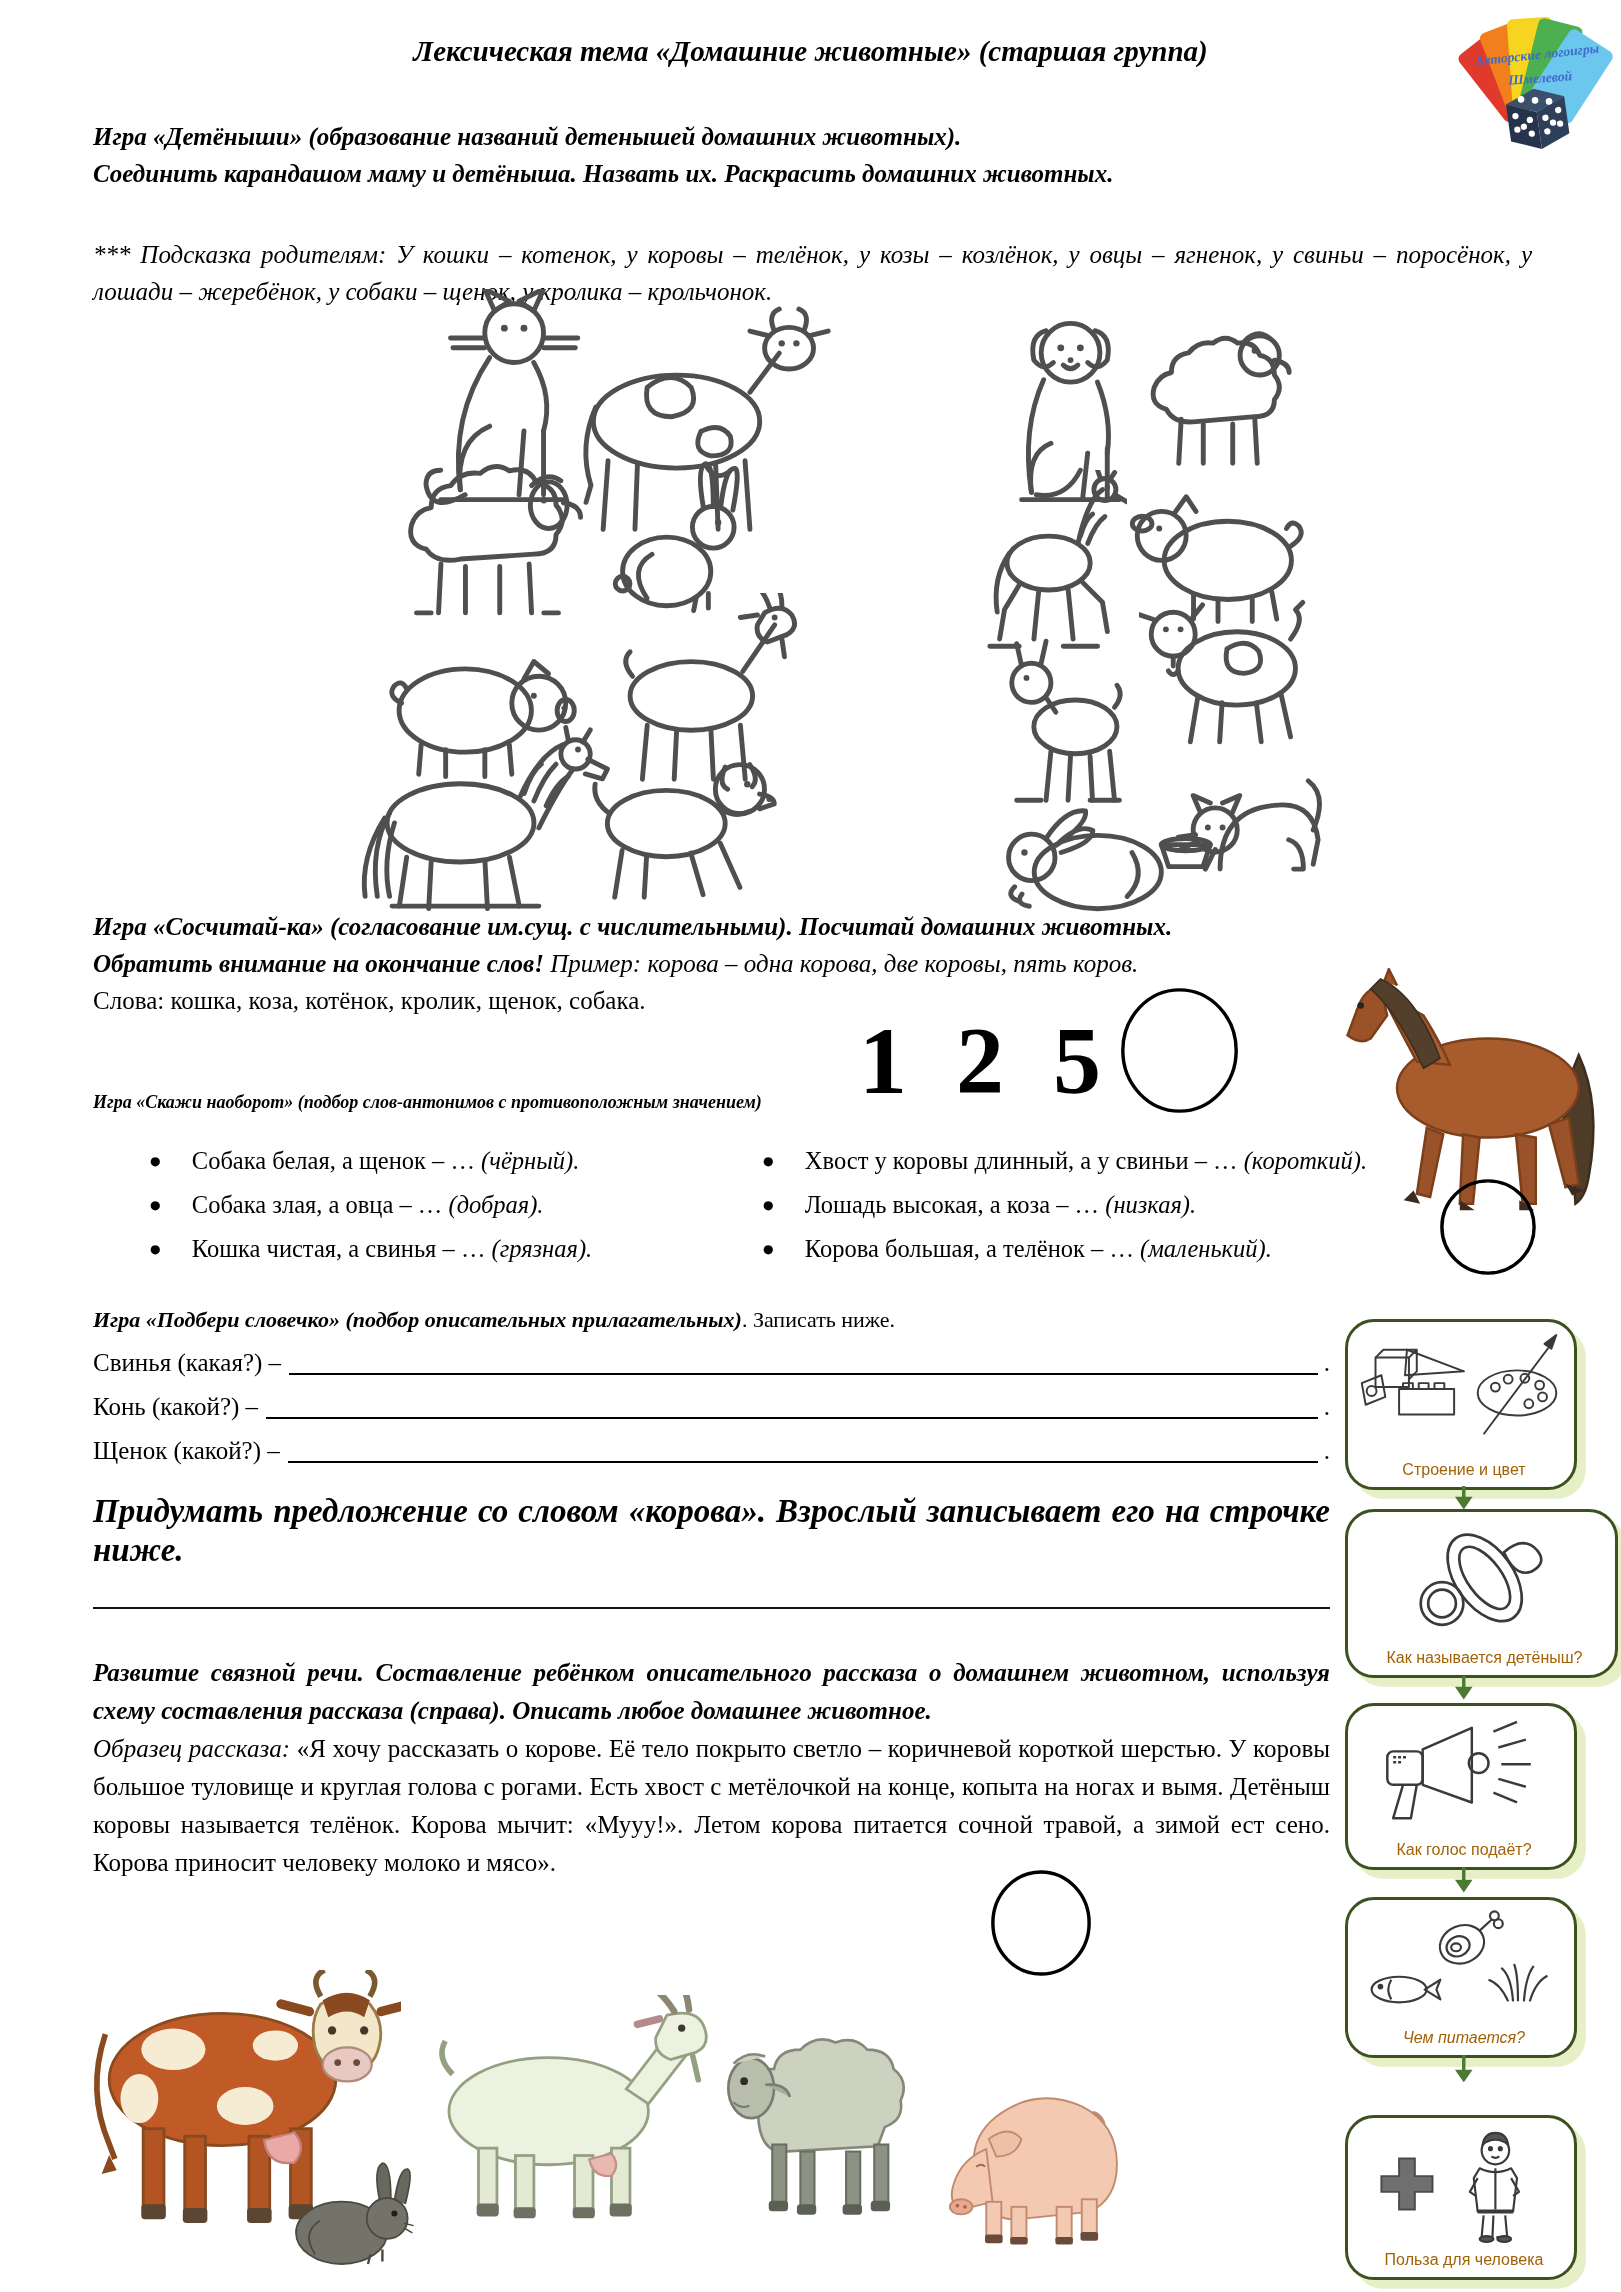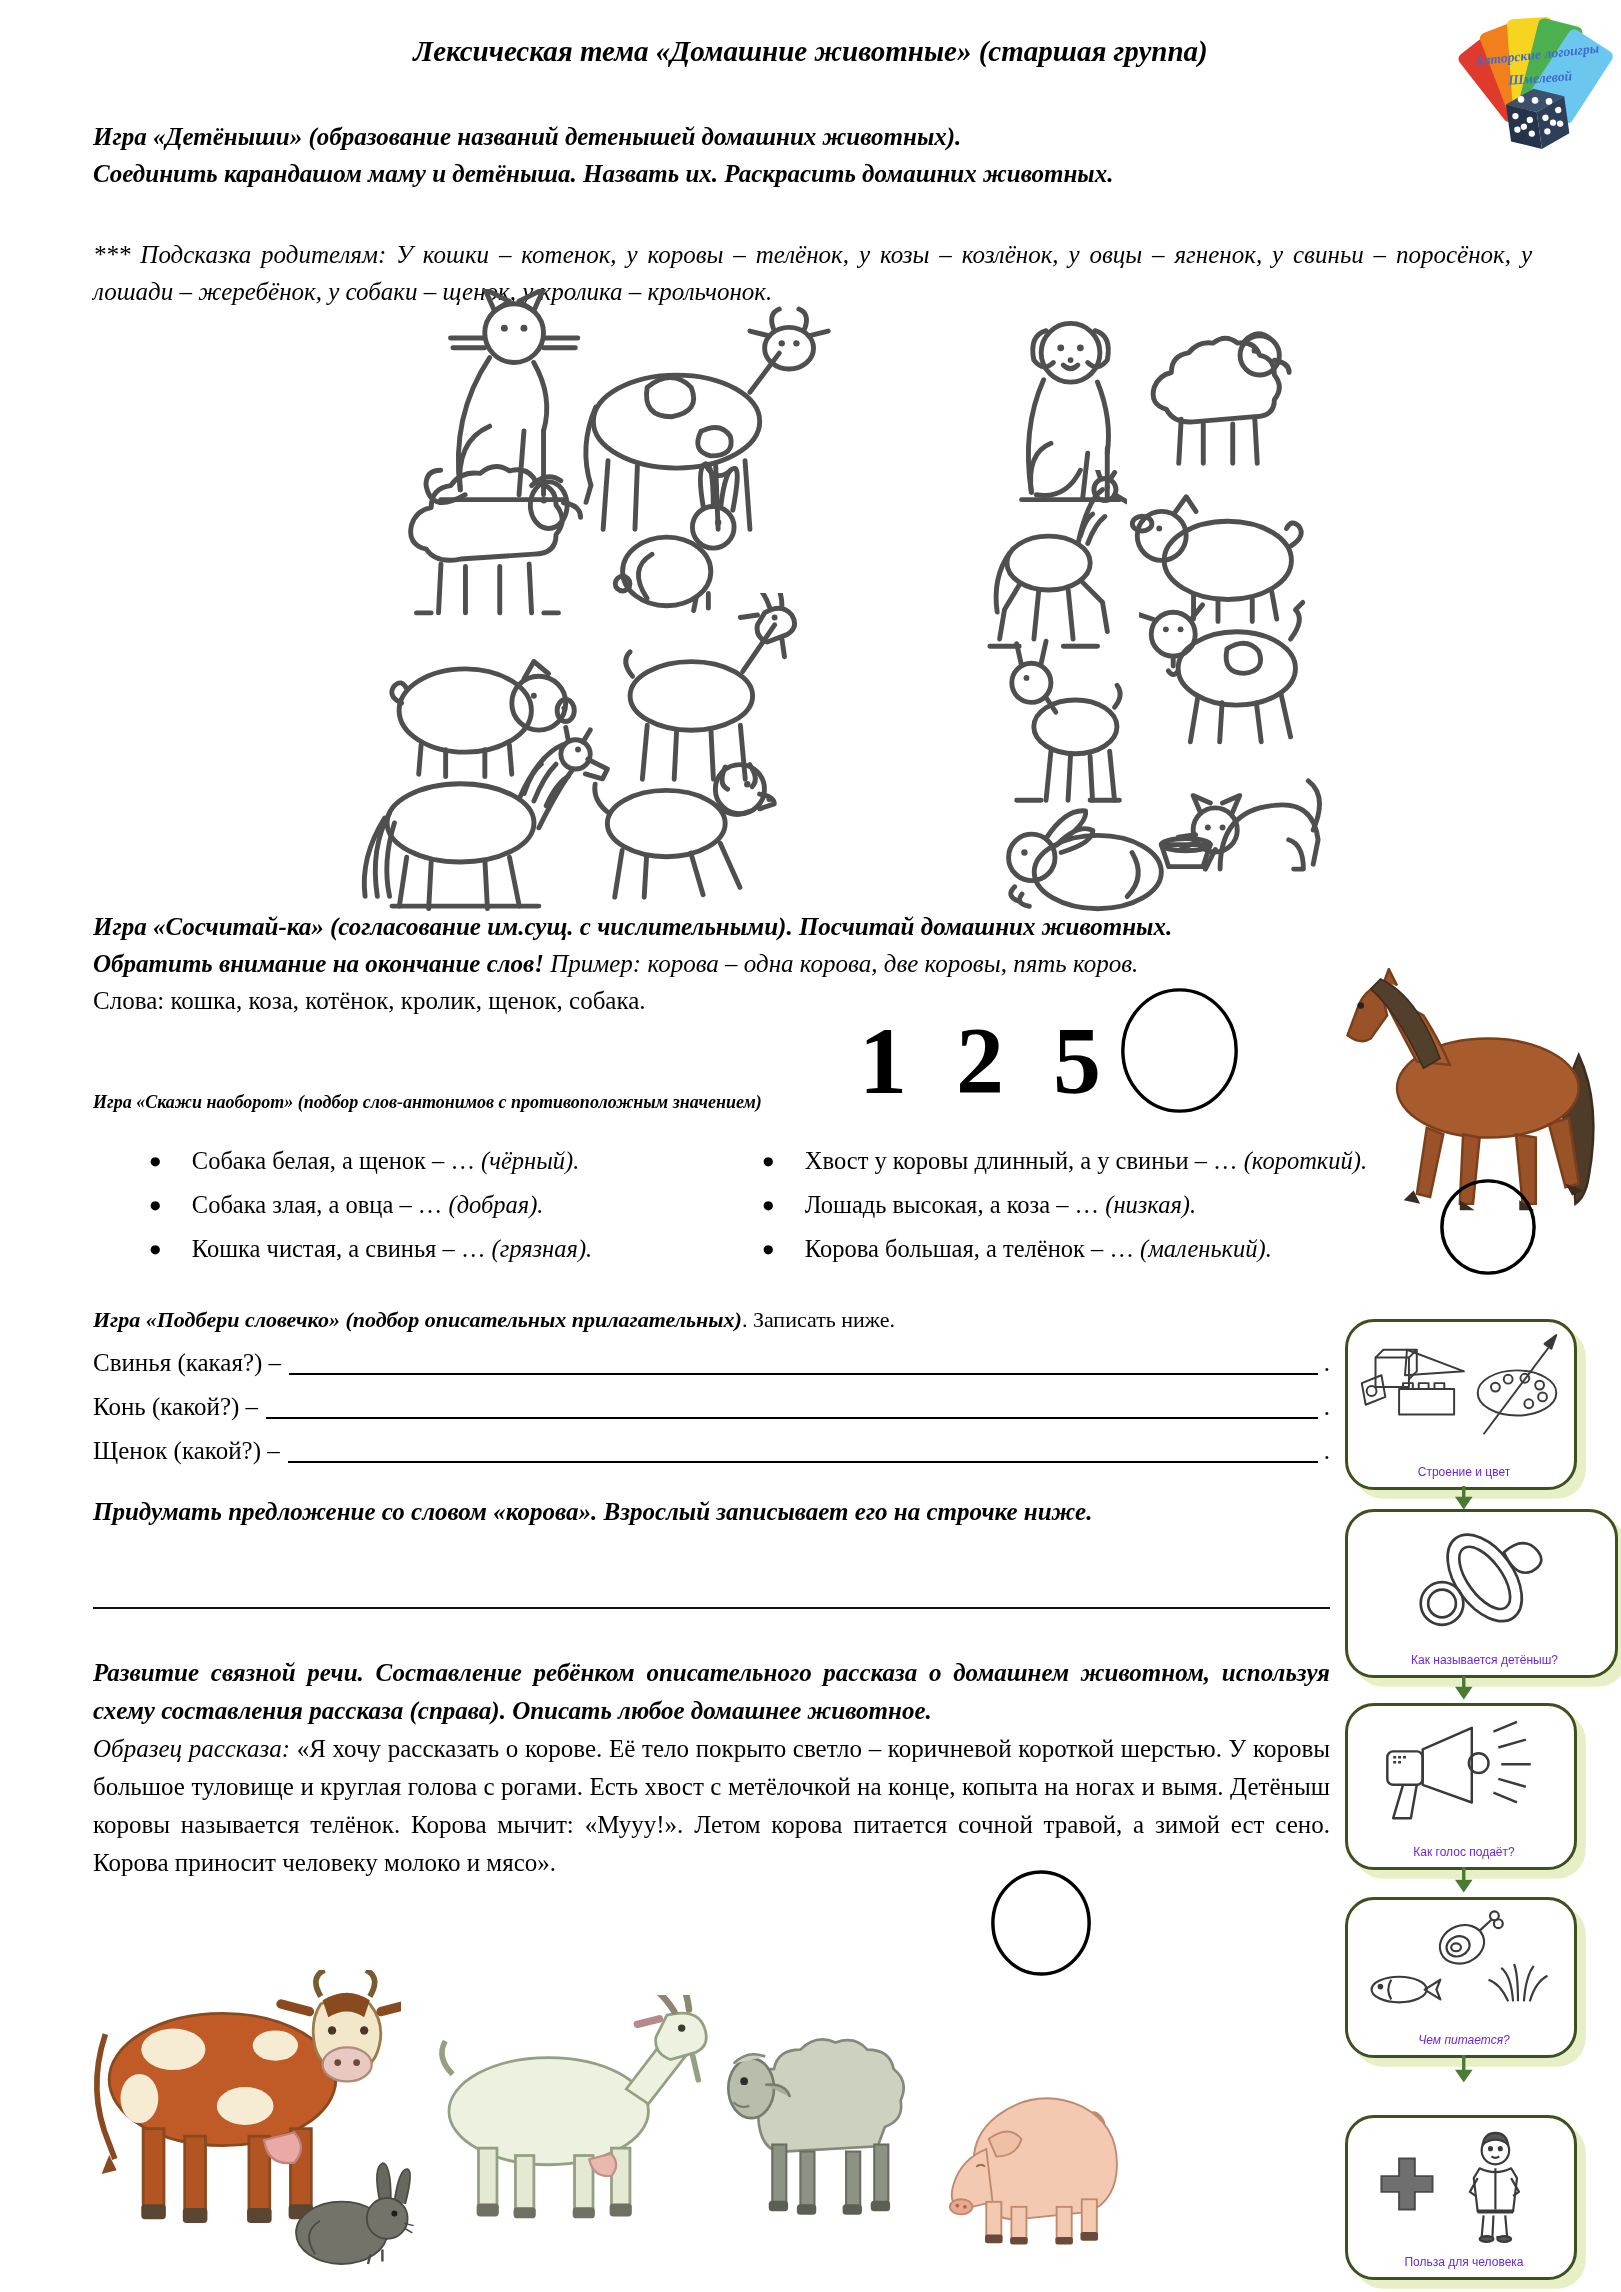--- a/index.html
+++ b/index.html
@@ -16,21 +16,21 @@
   svg .ln{vector-effect:non-scaling-stroke;}
   .bullet-row{display:flex;font-size:24.5px;line-height:44px;}
   .bdot{width:43px;text-align:left;padding-left:11.8px;font-size:21.6px;}
   .adj-row{display:flex;align-items:flex-end;height:44px;font-size:25px;line-height:44px;}
   .fill-line{flex:1;border-bottom:2px solid #000;margin:0 5.9px 9.8px 7.8px;}
   .blank-line{border-bottom:2.5px solid #111;}
   .bignum{display:flex;gap:49px;font-size:96px;font-weight:bold;line-height:1;font-family:"Liberation Serif",serif;}
   .sbox{position:absolute;width:226px;background:#fff;border:3.4px solid #3d511f;border-radius:29px;
         box-shadow:8.8px 8.8px 0 #e6efc6;}
   .scap{position:absolute;left:6px;right:0;bottom:7.8px;text-align:center;
-        font-family:"Liberation Sans",sans-serif;font-size:12px;color:#6d28d9;}
+        font-family:"Liberation Sans",sans-serif;font-size:16px;color:#a16207;}
   .sicon{position:absolute;left:0;top:3.9px;width:100%;height:calc(100% - 35px);}
 </style>
 </head>
 <body>
 
 <p class="abs bi" style="left:0;top:35px;width:1621px;text-align:center;font-size:29px;">Лексическая тема «Домашние животные» (старшая группа)</p>
 
 <div class="abs" style="left:1454px;top:7.8px;width:167px;height:157px;">
   <svg width="167" height="157" viewBox="0 0 170 160">
     <g transform="translate(85,118)">
@@ -372,21 +372,21 @@
     <span class="fill-line"></span>
     <span>.</span>
   </div>
   <div class="adj-row">
     <span>Щенок (какой?) –</span>
     <span class="fill-line"></span>
     <span>.</span>
   </div>
 </div>
 
-<p class="abs bi just" style="left:93px;top:1492px;width:1237px;font-size:25px;line-height:39px;">Придумать предложение со словом «корова». Взрослый записывает его на строчке ниже.</p>
+<p class="abs bi just" style="left:93px;top:1492px;width:1237px;font-size:33px;line-height:39px;">Придумать предложение со словом «корова». Взрослый записывает его на строчке ниже.</p>
 <div class="abs blank-line" style="left:93px;top:1580px;width:1237px;height:27.4px;"></div>
 
 <div class="abs" style="left:93px;top:1654px;width:1237px;">
   <p class="bi just" style="font-size:25px;line-height:38px;">Развитие связной речи. Составление ребёнком описательного рассказа о домашнем животном, используя схему составления рассказа (справа). Описать любое домашнее животное.</p>
   <p class="just" style="font-size:25px;line-height:38px;"><span class="it">Образец рассказа: </span><span>«Я хочу рассказать о корове. Её тело покрыто светло – коричневой короткой шерстью. У коровы большое туловище и круглая голова с рогами. Есть хвост с метёлочкой на конце, копыта на ногах и вымя. Детёныш коровы называется телёнок. Корова мычит: «Мууу!». Летом корова питается сочной травой, а зимой ест сено. Корова приносит человеку молоко и мясо».</span></p>
 </div>
 
 <svg class="abs" style="left:986px;top:1868px;" width="110" height="110" viewBox="0 0 112 112">
   <ellipse cx="56" cy="56" rx="49" ry="52" fill="none" stroke="#000" stroke-width="3.5"></ellipse>
 </svg>

